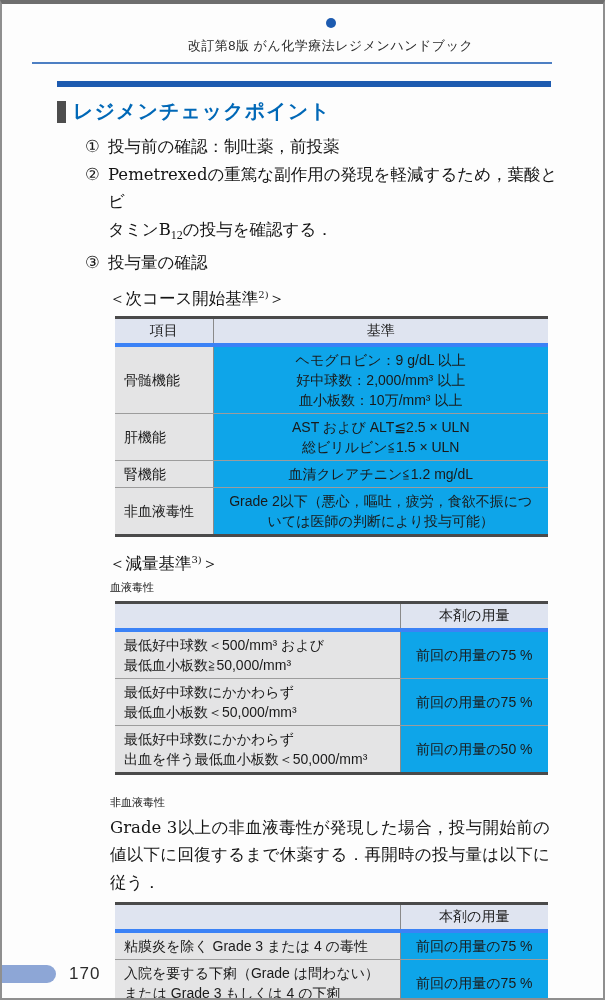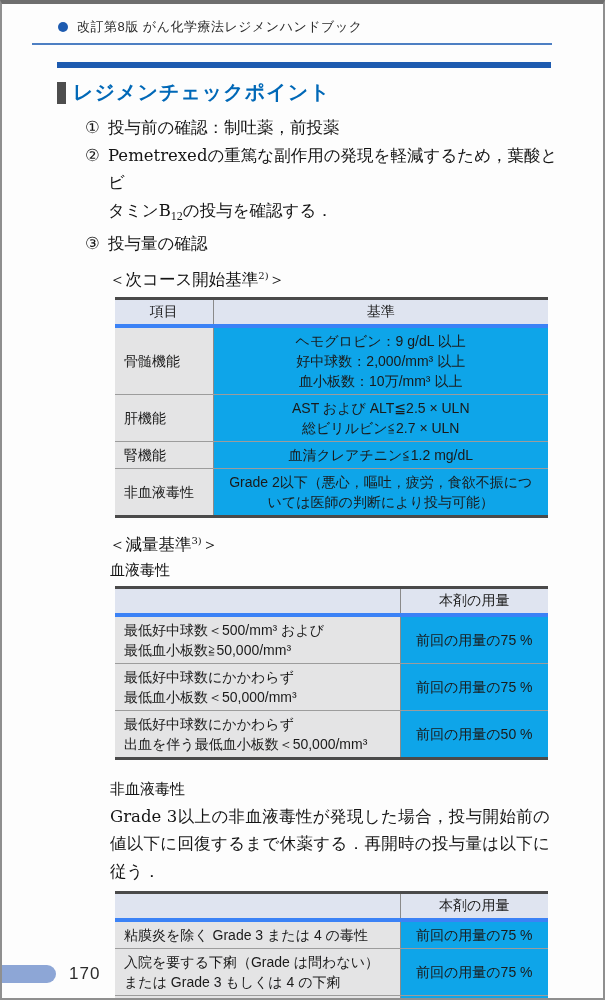--- a/index.html
+++ b/index.html
@@ -3,39 +3,39 @@
 <meta charset="utf-8">
 <style>
   * { margin:0; padding:0; box-sizing:border-box; }
   html,body { width:605px; height:1000px; }
   body { background:#c9c9c9; font-family:"Liberation Sans", sans-serif; }
   .page {
     position:relative; width:605px; height:1000px; background:#fdfdfd;
     border:2px solid #8f8f8f; border-top:4px solid #6e6e6e; overflow:hidden;
   }
   
-  .runhead { margin:14px 0 0 56px; display:flex; align-items:center; gap:9px; }
+  .runhead { margin:14px 0 0 56px; display:flex; align-items:center; gap:9px;flex-direction:column; }
   .runhead-dot { width:10px; height:10px; border-radius:50%; background:#1d5bb0; flex-shrink:0; }
   .runhead-title { font-size:13px; color:#2b2b2b; letter-spacing:0.5px; }
   .runhead-rule { margin:7px 0 0 30px; width:520px; height:2px; background:#4d7fc3; }
   
   .title-block { margin:17px 0 0 55px; width:494px; border-top:6px solid #1d5bb0; padding-top:11px; }
   .title-row { display:flex; align-items:center; gap:7px; }
   .title-bar { width:9px; height:22px; background:#4d4d4d; flex-shrink:0; }
   .title-text { font-size:20px; font-weight:bold; color:#0068b7; letter-spacing:1px; }
   
   .checkpoints { margin:8px 38px 0 83px; font-family:"DejaVu Serif", serif; font-size:16.5px; color:#141414; }
   .cp-item { display:flex; line-height:27.5px; }
   .cp-num { width:23px; flex-shrink:0; }
   .cp-body { flex:1; }
   sub { font-size:12px;font-family:Liberation Serif, serif; }
   sup { font-size:10px; }
   
   .sub-heading { margin:11px 0 0 107px; font-family:"DejaVu Serif", serif; font-size:16.5px; color:#141414; }
-  .tox-label { margin:5px 0 0 108px; font-family:"DejaVu Serif", serif; font-size:15px; color:#141414; }
+  .tox-label { margin:5px 0 0 108px; font-family:"DejaVu Serif", serif; font-size:11px; color:#141414; }
   .note { margin:4px 30px 0 108px; width:440px; font-family:"DejaVu Serif", serif;
           font-size:16.5px; line-height:27.5px; color:#141414; text-align:justify; }
   
   table.tbl { border-collapse:collapse; margin:6px 0 0 113px; width:433px;
               font-size:14px; color:#1a1a1a; table-layout:fixed;
               border-top:3px solid #4a4a4a; border-bottom:3px solid #4a4a4a; }
   .tbl th { background:#dfe4f0; font-weight:normal; text-align:center;
             padding:3px 6px; border-bottom:4px solid #3b82f6; height:24px; }
   .tbl td { padding:3px 9px; border-bottom:1px solid #9c9c9c; vertical-align:middle; line-height:20px; }
   .tbl tr:last-child td { border-bottom:none; }
@@ -99,21 +99,21 @@
       <td class="cell-white">
         <span class="line">ヘモグロビン：9 g/dL 以上</span>
         <span class="line">好中球数：2,000/mm³ 以上</span>
         <span class="line">血小板数：10万/mm³ 以上</span>
       </td>
     </tr>
     <tr>
       <td class="t1-col1 cell-gray divide">肝機能</td>
       <td class="cell-white">
         <span class="line">AST および ALT≦2.5 × ULN</span>
-        <span class="line">総ビリルビン≦2.7 × ULN</span>
+        <span class="line">総ビリルビン≦1.5 × ULN</span>
       </td>
     </tr>
     <tr>
       <td class="t1-col1 cell-gray divide">腎機能</td>
       <td class="cell-white">血清クレアチニン≦1.2 mg/dL</td>
     </tr>
     <tr>
       <td class="t1-col1 cell-gray divide">非血液毒性</td>
       <td class="cell-white">Grade 2以下（悪心，嘔吐，疲労，食欲不振については医師の判断により投与可能）</td>
     </tr>

